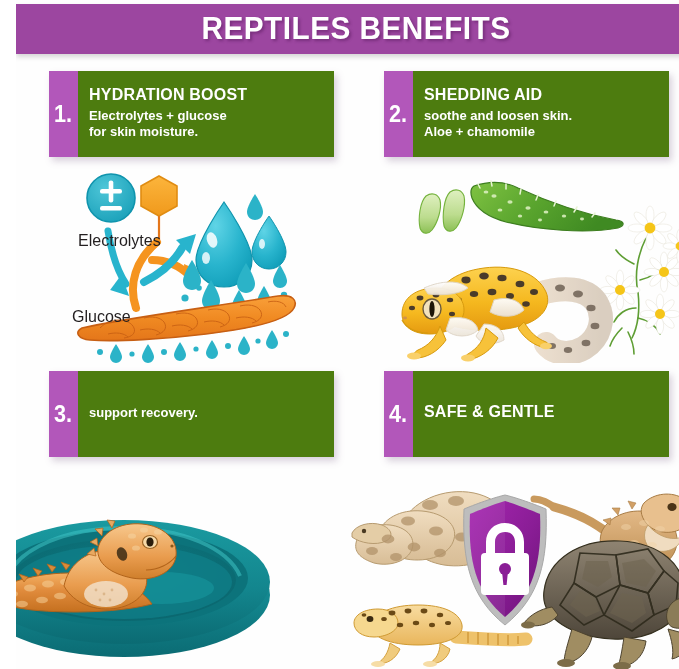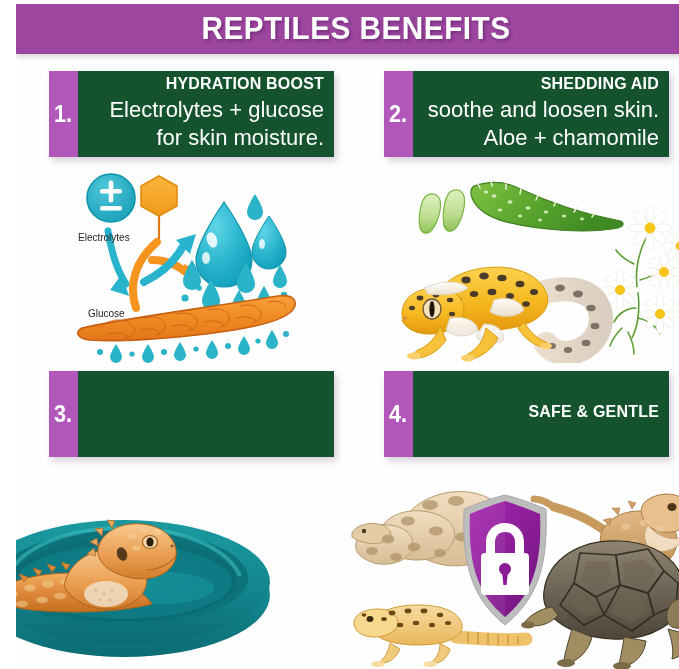--- a/index.html
+++ b/index.html
@@ -33,45 +33,45 @@
   }
   .card .numcol{
     width:29px;flex:0 0 29px;background:#b257ba;
     display:flex;align-items:center;justify-content:center;
   }
   .card .num{
     color:#ffffff;font-size:24px;font-weight:bold;line-height:1;
     transform:scaleX(.9);
   }
   .card .body{
-    flex:1;background:#14532d;
+    flex:1;background:#4d7c0f;
     padding:9px 10px 10px 11px;
-    display:flex;flex-direction:column;justify-content:center;text-align:right;
+    display:flex;flex-direction:column;justify-content:center;
   }
   .card .heading{
     color:#ffffff;font-size:16px;font-weight:bold;letter-spacing:.2px;
     line-height:1.15;margin-bottom:3px;
   }
   .card .desc{
-    color:#ffffff;font-size:22px;line-height:1.28;font-weight:normal;
+    color:#ffffff;font-size:13px;line-height:1.28;font-weight:bold;
   }
   #card1{left:33px;top:71px;width:285px;height:86px;}
   #card2{left:368px;top:71px;width:285px;height:86px;}
   #card3{left:33px;top:371px;width:285px;height:86px;}
   #card4{left:368px;top:371px;width:285px;height:86px;}
 
   
   #illo1{position:absolute;left:40px;top:168px;width:285px;height:195px;}
 
   .label-text{
-    position:absolute;color:#231f20;font-size:10px;
+    position:absolute;color:#231f20;font-size:16px;
     font-family:"Liberation Sans","DejaVu Sans",sans-serif;white-space:nowrap;
   }
   #lbl-electrolytes{left:22px;top:64px;}
-  #lbl-glucose{left:32px;top:140px;}
+  #lbl-glucose{left:16px;top:140px;}
 
   
   #illo2{position:absolute;left:372px;top:168px;width:300px;height:195px;}
 
   
   #illo3{position:absolute;left:-14px;top:470px;width:330px;height:199px;}
 
   
   #illo4{position:absolute;left:332px;top:465px;width:347px;height:204px;}
 
@@ -106,20 +106,21 @@
       <div class="desc">soothe and loosen skin.</div>
       <div class="desc">Aloe + chamomile</div>
     </div>
   </div>
 
   <div class="card" id="card3">
     <div class="numcol">
       <span class="num">3.</span>
     </div>
     <div class="body">
+      <div class="desc">support recovery.</div>
     </div>
   </div>
 
   <div class="card" id="card4">
     <div class="numcol">
       <span class="num">4.</span>
     </div>
     <div class="body">
       <div class="heading">SAFE &amp; GENTLE</div>
     </div>

